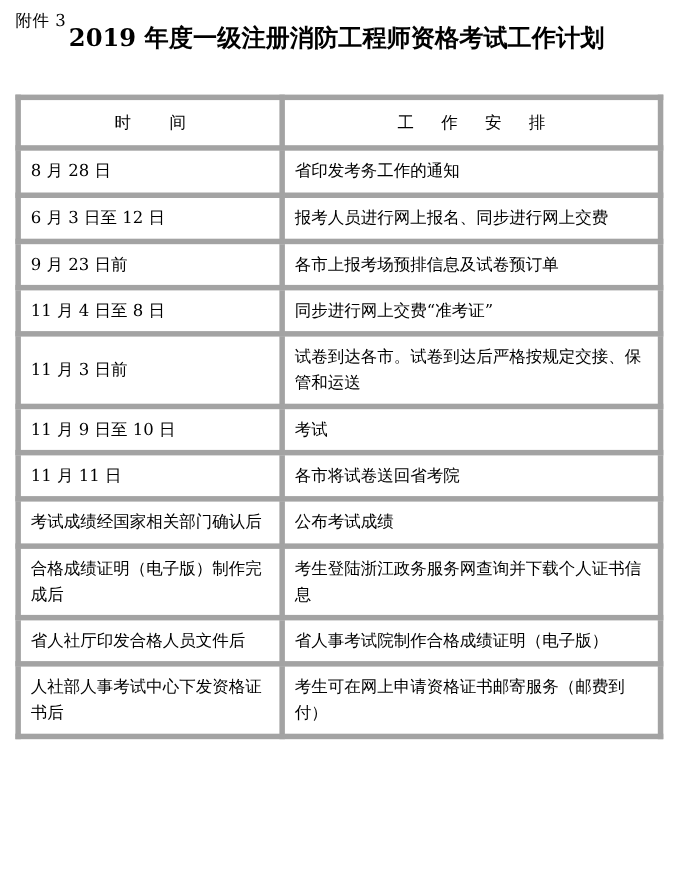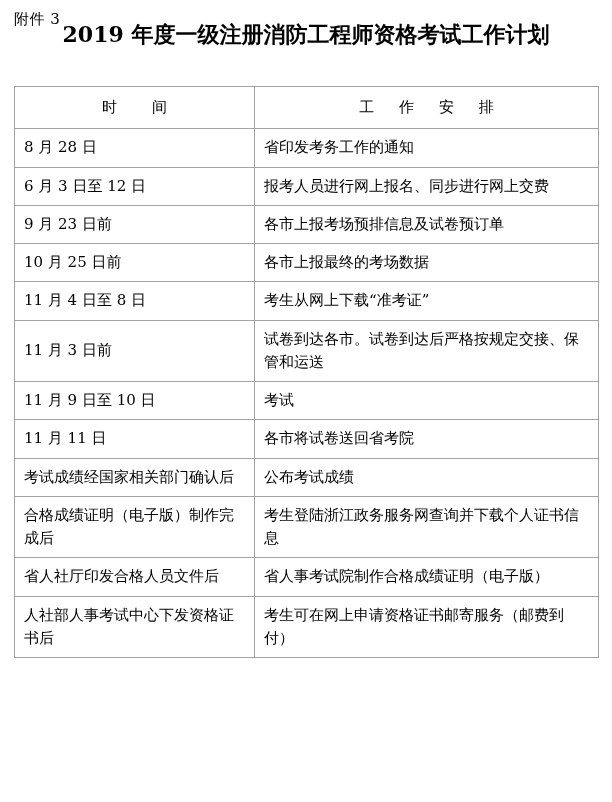--- a/index.html
+++ b/index.html
@@ -43,21 +43,21 @@
   }
   table.plan {
     position: absolute;
     left: 14px;
     top: 86px;
     width: 584px;
     border-collapse: collapse;
     table-layout: fixed;
   }
   table.plan td, table.plan th {
-    border: 1px solid #a3a3a3;
+    border: 5px solid #a3a3a3;
     vertical-align: middle;
     font-size: 15px;
     font-weight: normal;
     font-family: "DejaVu Serif", "Liberation Serif", serif;
     line-height: 1.55;
     padding: 7px 9px;
     text-align: left;
   }
   table.plan th {
     text-align: center;
@@ -99,26 +99,22 @@
         </tr>
         <tr>
           <td class="cell-time">6 月 3 日至 12 日</td>
           <td class="cell-task">报考人员进行网上报名、同步进行网上交费</td>
         </tr>
         <tr>
           <td class="cell-time">9 月 23 日前</td>
           <td class="cell-task">各市上报考场预排信息及试卷预订单</td>
         </tr>
         <tr>
-          <td class="cell-time">10 月 25 日前</td>
-          <td class="cell-task">各市上报最终的考场数据</td>
-        </tr>
-        <tr>
           <td class="cell-time">11 月 4 日至 8 日</td>
-          <td class="cell-task">考生从网上下载“准考证”</td>
+          <td class="cell-task">同步进行网上交费“准考证”</td>
         </tr>
         <tr>
           <td class="cell-time">11 月 3 日前</td>
           <td class="cell-task">试卷到达各市。试卷到达后严格按规定交接、保管和运送</td>
         </tr>
         <tr>
           <td class="cell-time">11 月 9 日至 10 日</td>
           <td class="cell-task">考试</td>
         </tr>
         <tr>

